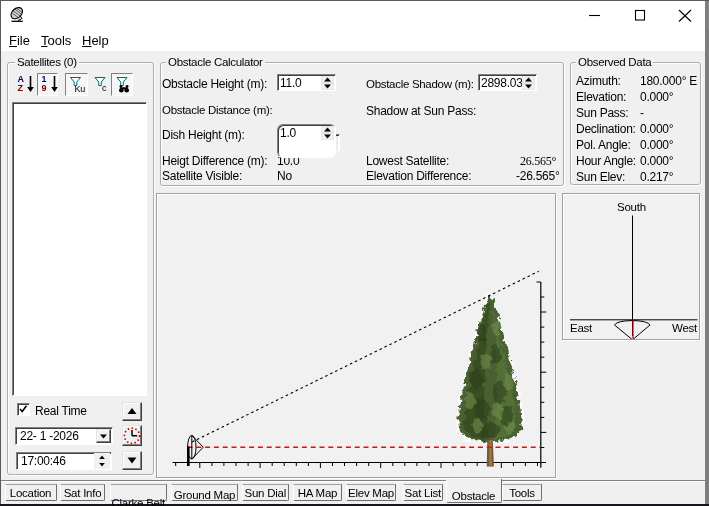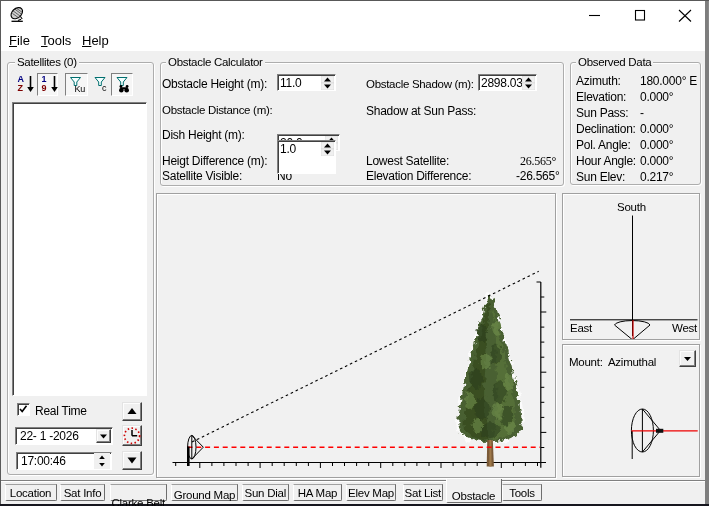--- a/index.html
+++ b/index.html
@@ -165,21 +165,21 @@
       <div style="position:absolute;left:2px;top:1px;font-size:12px;">20.0</div>
       <div style="position:absolute;right:1px;top:1px;width:13px;height:13px;background:#f0f0f0;">
         <svg width="13" height="14" viewBox="0 0 13 14">
           <rect x="0" y="0" width="13" height="7" fill="#f0f0f0" stroke="#d0d0d0" stroke-width="0.5"></rect>
           <rect x="0" y="7" width="13" height="7" fill="#f0f0f0" stroke="#d0d0d0" stroke-width="0.5"></rect>
           <path d="M6.5 1.5 L10 5.5 L3 5.5 Z" fill="#000"></path>
           <path d="M6.5 12.5 L10 8.5 L3 8.5 Z" fill="#000"></path>
         </svg>
       </div>
     </div>
-<div class="abs spinedit sunken" style="left: 277px; top: 140px; width: 59px; height: 34px;">
+<div class="abs spinedit sunken" style="left: 277px; top: 124px; width: 59px; height: 34px; border-radius: 6px;">
       <div style="position:absolute;left:2px;top:1px;font-size:12px;">1.0</div>
       <div style="position:absolute;right:1px;top:1px;width:13px;height:13px;background:#f0f0f0;">
         <svg width="13" height="14" viewBox="0 0 13 14">
           <rect x="0" y="0" width="13" height="7" fill="#f0f0f0" stroke="#d0d0d0" stroke-width="0.5"></rect>
           <rect x="0" y="7" width="13" height="7" fill="#f0f0f0" stroke="#d0d0d0" stroke-width="0.5"></rect>
           <path d="M6.5 1.5 L10 5.5 L3 5.5 Z" fill="#000"></path>
           <path d="M6.5 12.5 L10 8.5 L3 8.5 Z" fill="#000"></path>
         </svg>
       </div>
     </div>
@@ -325,36 +325,20 @@
 <path d="M69.5 21.5 V142" stroke="#000" stroke-width="1"></path>
 <path d="M7 125.8 H134.5" stroke="#000" stroke-width="1"></path>
 <path d="M51.5 131 A 17.8 4.8 0 0 1 87 131" stroke="#000" stroke-width="1" fill="none"></path>
 <path d="M51.5 131 L69.5 145.8 L87 131" stroke="#000" stroke-width="1" fill="none"></path>
 <path d="M70 126 V146" stroke="#cc0000" stroke-width="1.2"></path>
 </svg>
 <div class="abs" style="left:7px;top:128px;font-size:11.5px;">East</div>
 <div class="abs" style="left:109px;top:128px;font-size:11.5px;">West</div>
 </div>
 
-<div class="abs" style="left:562px;top:344px;width:138px;height:133px;border:1px solid #a0a0a0;background:#f1f1f1;box-shadow:1px 1px 0 rgba(255,255,255,.95), inset 1px 1px 0 rgba(255,255,255,.95);">
-<div class="abs" style="left:6px;top:11px;font-size:11.5px;">Mount:&nbsp; Azimuthal</div>
-<div class="abs raised" style="left:116px;top:5px;width:17px;height:17px;">
-<svg width="15" height="15" viewBox="0 0 15 15">
-          <path d="M4 6 L7.5 10 L11 6 Z" fill="#000"></path>
-        </svg>
-</div>
-<svg class="abs" style="left:0;top:0" width="136" height="131" viewBox="0 0 136 131">
-<ellipse cx="79.4" cy="85.5" rx="11" ry="21.5" fill="none" stroke="#000" stroke-width="1"></ellipse>
-<path d="M79.4 64 V107" stroke="#000" stroke-width="1"></path>
-<path d="M79.4 64 L97.5 85.5 L79.4 107" stroke="#000" stroke-width="1" fill="none"></path>
-<path d="M69.2 86 V114" stroke="#000" stroke-width="1"></path>
-<path d="M68.4 85.8 H134.7" stroke="#ee0000" stroke-width="1.3"></path>
-<rect x="93" y="83.8" width="7.3" height="4" fill="#111"></rect>
-</svg>
-</div>
 
 <div class="abs" style="left:1px;top:480px;width:704px;height:1px;background:#808080;"></div>
 <div class="abs" style="left:1px;top:481px;width:704px;height:1px;background:#fff;"></div>
 <div class="abs" id="tabbar">
       <div style="position:absolute;left:4.5px;top:484px;width:52px;height:17px;background:#f0f0f0;border-left:1px solid #fff;border-top:1px solid #a0a0a0;border-right:1px solid #6e6e6e;border-bottom:1px solid #6e6e6e;border-radius:0 0 2px 2px;text-align:center;padding-top:2px;font-size:11.5px;white-space:nowrap;">Location</div>
       <div style="position:absolute;left:60px;top:484px;width:45px;height:17px;background:#f0f0f0;border-left:1px solid #fff;border-top:1px solid #a0a0a0;border-right:1px solid #6e6e6e;border-bottom:1px solid #6e6e6e;border-radius:0 0 2px 2px;text-align:center;padding-top:2px;font-size:11.5px;white-space:nowrap;">Sat Info</div>
       <div style="position:absolute;left:109.5px;top:484px;width:57.5px;height:17px;background:#f0f0f0;border-left:1px solid #fff;border-top:1px solid #a0a0a0;border-right:1px solid #6e6e6e;border-bottom:1px solid #6e6e6e;border-radius:0 0 2px 2px;text-align:center;padding-top:12px;font-size:11.5px;white-space:nowrap;">Clarke Belt</div>
       <div style="position:absolute;left:171px;top:484px;width:67px;height:17px;background:#f0f0f0;border-left:1px solid #fff;border-top:1px solid #a0a0a0;border-right:1px solid #6e6e6e;border-bottom:1px solid #6e6e6e;border-radius:0 0 2px 2px;text-align:center;padding-top:4px;font-size:11.5px;white-space:nowrap;">Ground Map</div>
       <div style="position:absolute;left:241.5px;top:484px;width:47.5px;height:17px;background:#f0f0f0;border-left:1px solid #fff;border-top:1px solid #a0a0a0;border-right:1px solid #6e6e6e;border-bottom:1px solid #6e6e6e;border-radius:0 0 2px 2px;text-align:center;padding-top:2px;font-size:11.5px;white-space:nowrap;">Sun Dial</div>
       <div style="position:absolute;left:293px;top:484px;width:49px;height:17px;background:#f0f0f0;border-left:1px solid #fff;border-top:1px solid #a0a0a0;border-right:1px solid #6e6e6e;border-bottom:1px solid #6e6e6e;border-radius:0 0 2px 2px;text-align:center;padding-top:2px;font-size:11.5px;white-space:nowrap;">HA Map</div>

